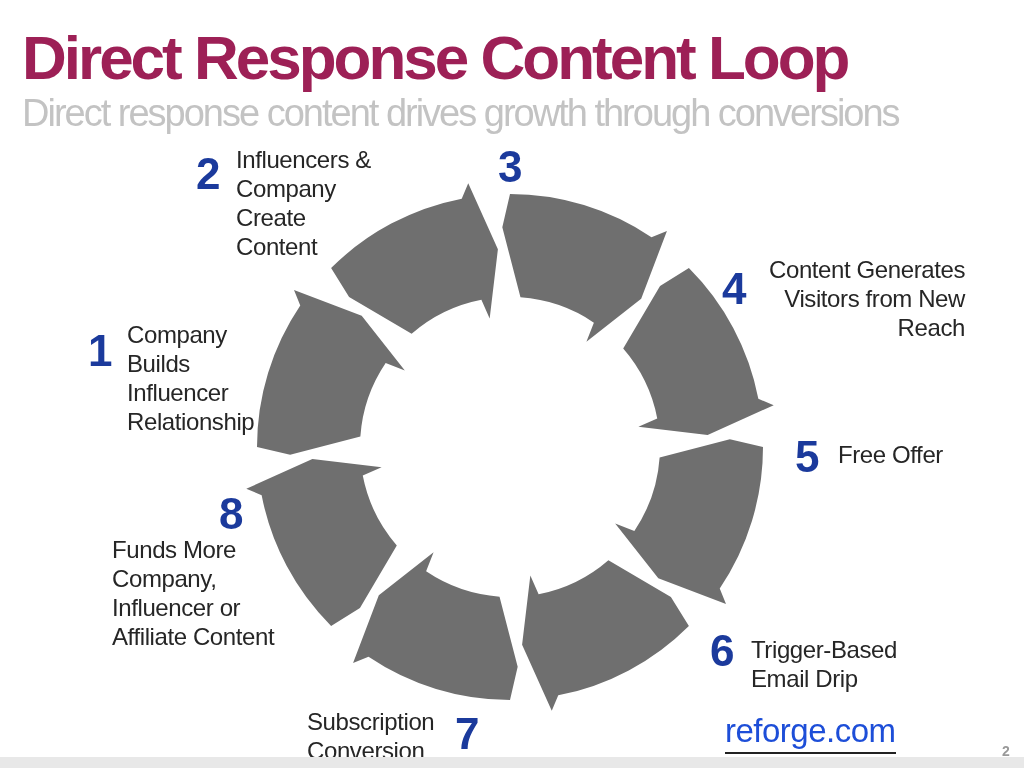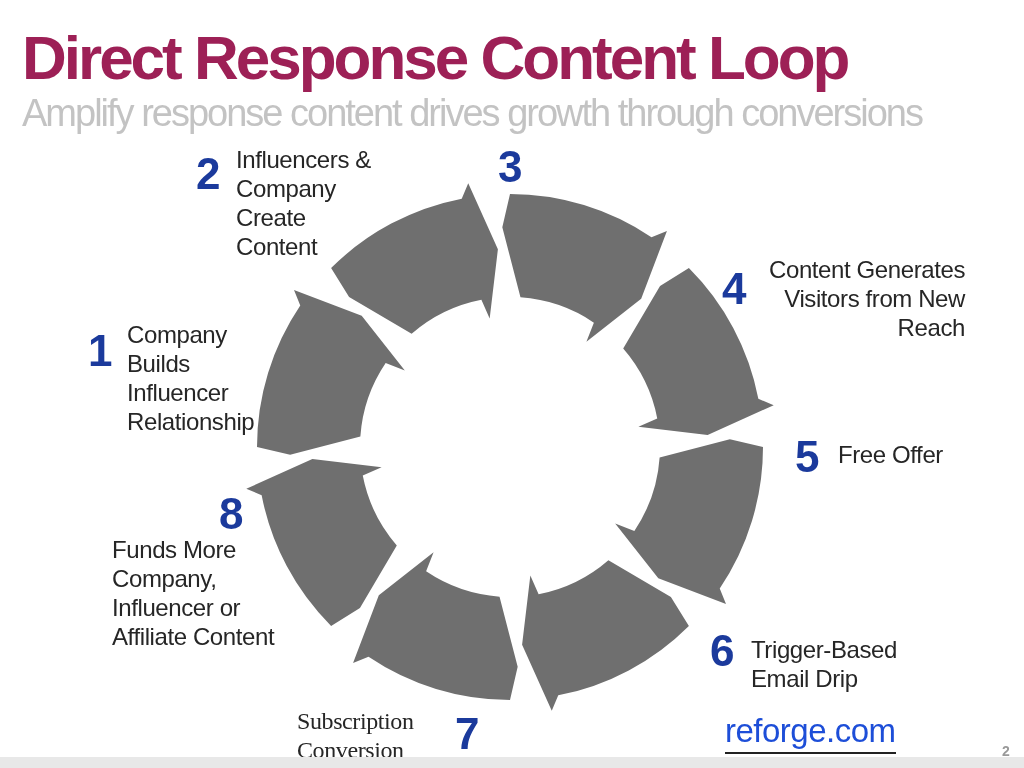--- a/index.html
+++ b/index.html
@@ -58,21 +58,21 @@
   .t2 { left: 236px; top: 145px; }
   .n3 { left: 498px; top: 145px; }
   .t3 { left: 483px; top: 148px; width: 300px; text-align: right; }
   .n4 { left: 722px; top: 267px; }
   .t4 { left: 665px; top: 255px; width: 300px; text-align: right; }
   .n5 { left: 795px; top: 435px; }
   .t5 { left: 838px; top: 440px; }
   .n6 { left: 710px; top: 629px; }
   .t6 { left: 751px; top: 635px; }
   .n7 { left: 455px; top: 712px; }
-  .t7 { left: 297px; top: 707px; font-family: Liberation Serif, serif; }
+  .t7 { left: 307px; top: 707px; }
   .n8 { left: 219px; top: 492px; }
   .t8 { left: 112px; top: 535px; }
   .handle {
     position: absolute;
     left: 66px; top: 718px;
     font-size: 34px;
     letter-spacing: -1px;
     color: #ec4899;
     margin-top: 40px;
   }
@@ -100,21 +100,21 @@
     font-weight: bold;
     color: #999999;
   }
 </style>
 </head>
 <body>
 
 <div class="slide">
 
   <h1 class="title">Direct Response Content Loop</h1>
-  <h2 class="subtitle">Amplify response content drives growth through conversions</h2>
+  <h2 class="subtitle">Direct response content drives growth through conversions</h2>
 
   <svg class="ring" viewBox="0 0 1024 768" aria-hidden="true">
     <defs>
       <path id="seg" d="M 0 -253
         A 253 253 0 0 1 141.48 -209.74
         L 156.94 -216.00
         L 131.19 -148.30
         L 76.41 -105.17
         L 83.88 -124.35
         A 150 150 0 0 0 10.47 -149.63

